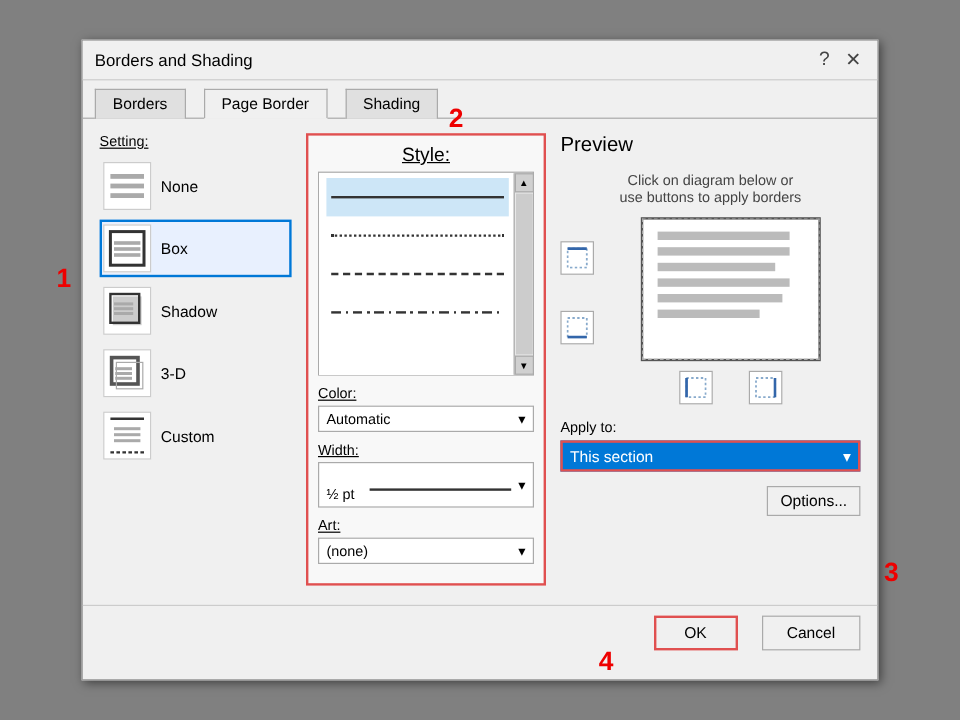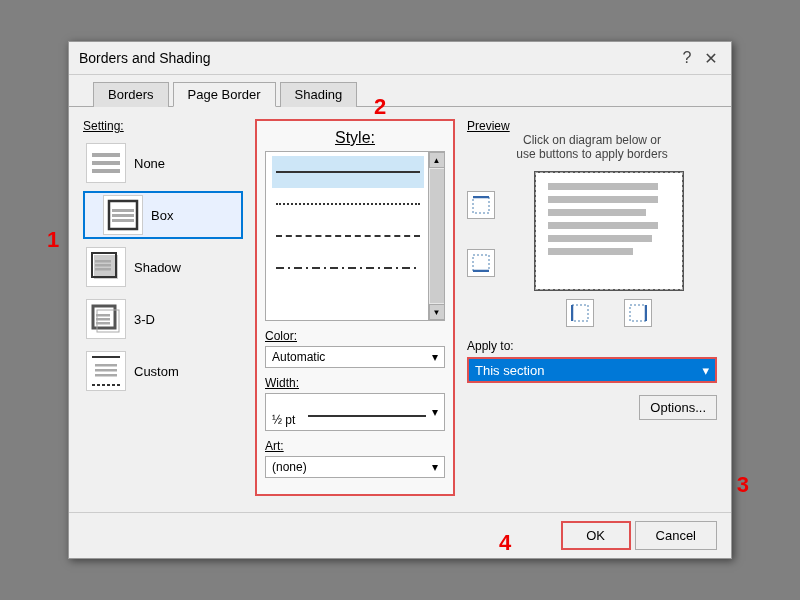--- a/index.html
+++ b/index.html
@@ -42,23 +42,23 @@
       height: 20px;
       display: flex;
       align-items: center;
       justify-content: center;
       cursor: pointer;
       font-size: 16px;
       color: #444;
     }
     .tabs-row {
       display: flex;
-      padding: 6px 10px 0 24px;
+      padding: 6px 10px 0 10px;
       border-bottom: 1px solid #aaa;
-      gap: 4px;
+      gap: 15px;
     }
     .tab {
       padding: 4px 14px;
       border: 1px solid #aaa;
       border-bottom: none;
       background: #e0e0e0;
       cursor: pointer;
       font-size: 13px;
       position: relative;
       bottom: -1px;
@@ -87,21 +87,21 @@
       display: flex;
       align-items: center;
       gap: 8px;
       padding: 4px 3px;
       cursor: pointer;
       margin-bottom: 4px;
     }
     .setting-item.selected {
       border: 2px solid #0078d7;
       background: #e8f0fe;
-      padding: 2px 18px;
+      padding: 2px 1px;
     }
     .setting-icon {
       width: 40px;
       height: 40px;
       display: flex;
       align-items: center;
       justify-content: center;
       background: white;
       border: 1px solid #ccc;
     }
@@ -200,23 +200,22 @@
       font-size: 12px;
       display: flex;
       align-items: center;
       justify-content: space-between;
     }
     
     .preview-panel {
       flex: 1;
     }
     .preview-label {
-      font-size: 12px;
-      margin-bottom: 0;
-      text-decoration: underline;
+      font-size: 17px;
+      margin-bottom: 12px;
     }
     .preview-description {
       font-size: 12px;
       color: #444;
       margin-bottom: 10px;
       text-align: center;
     }
     .preview-area {
       display: flex;
       gap: 6px;
@@ -263,22 +262,22 @@
       padding: 4px 10px;
       border: 1px solid #aaa;
       background: #f0f0f0;
       cursor: pointer;
       font-size: 13px;
     }
     
     .bottom-bar {
       display: flex;
       justify-content: flex-end;
-      gap: 4px;
-      padding: 8px 14px 8px;
+      gap: 20px;
+      padding: 8px 14px 24px;
       border-top: 1px solid #ccc;
       margin-top: 4px;
     }
     .dialog-btn {
       padding: 5px 20px;
       border: 1px solid #aaa;
       background: #f0f0f0;
       cursor: pointer;
       font-size: 13px;
       min-width: 70px;

